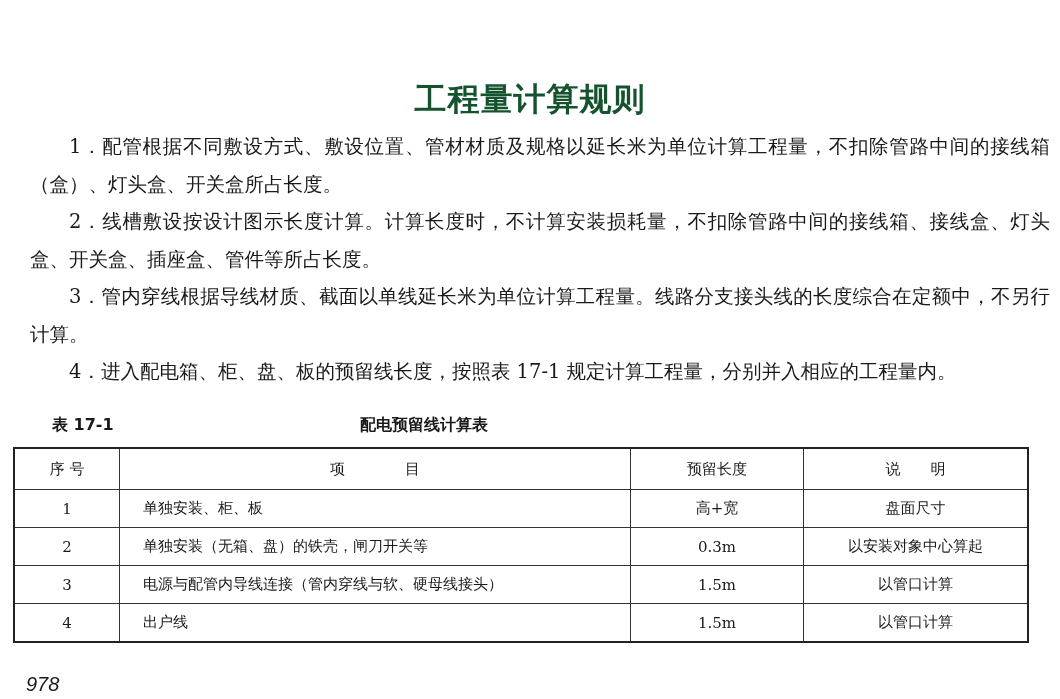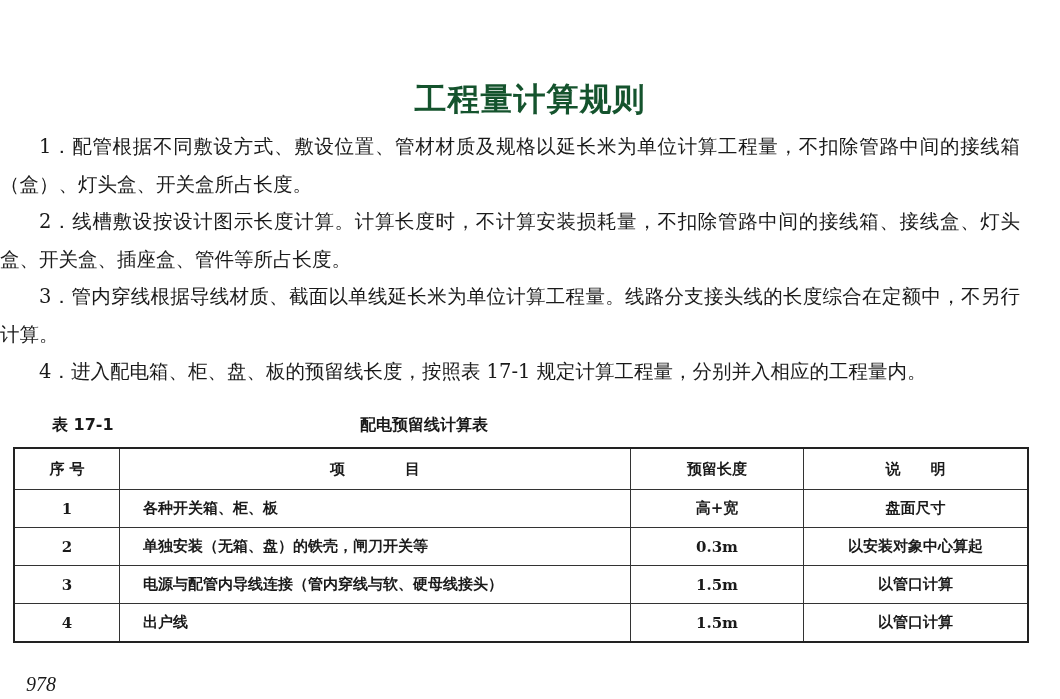--- a/index.html
+++ b/index.html
@@ -22,21 +22,21 @@
     width: 1060px;
     text-align: center;
     font-family: "DejaVu Sans", "Liberation Sans", sans-serif;
     font-size: 32px;
     line-height: 40px;
     color: #14532d;
     letter-spacing: 1px;
   }
   .body-text {
     position: absolute;
-    left: 0;
+    left: 30px;
     top: 128px;
     width: 1020px;
     font-size: 19.5px;
     line-height: 37.5px;
     text-align: justify;
   }
   .body-text p {
     margin: 0;
     text-indent: 2em;
   }
@@ -68,38 +68,38 @@
     width: 1016px;
     border-collapse: collapse;
     border: 2px solid #222;
     font-size: 15px;
   }
   table.data-table th,
   table.data-table td {
     border: 1px solid #333;
     height: 37px;
     padding: 0;
-    font-weight: bold;
+    font-weight: normal;
     text-align: center;
     vertical-align: middle;
   }
   table.data-table th { height: 40px; }
   table.data-table td.item {
     text-align: left;
     padding-left: 23px;
   }
   .col-no { width: 104px; }
   .col-item { width: 510px; }
   .col-len { width: 172px; margin-top: 25px; }
   .col-note { width: auto; }
   .page-number {
     position: absolute;
     left: 26px;
     top: 672px;
-    font-family: Liberation Serif, serif;
+    font-family: Liberation Sans, sans-serif;
     font-style: italic;
     font-size: 20px;
     line-height: 24px;
   }
 </style>
 </head>
 <body>
 
 <h1 class="page-title">工程量计算规则</h1>
 
@@ -120,21 +120,21 @@
     <tr>
       <th class="col-no">序 号</th>
       <th class="col-item">项　　　　目</th>
       <th class="col-len">预留长度</th>
       <th class="col-note">说　　明</th>
     </tr>
   </thead>
   <tbody>
     <tr>
       <td>1</td>
-      <td class="item">各种开关箱、柜、板</td>
+      <td class="item">单独安装、柜、板</td>
       <td>高+宽</td>
       <td>盘面尺寸</td>
     </tr>
     <tr>
       <td>2</td>
       <td class="item">单独安装（无箱、盘）的铁壳，闸刀开关等</td>
       <td>0.3m</td>
       <td>以安装对象中心算起</td>
     </tr>
     <tr>

